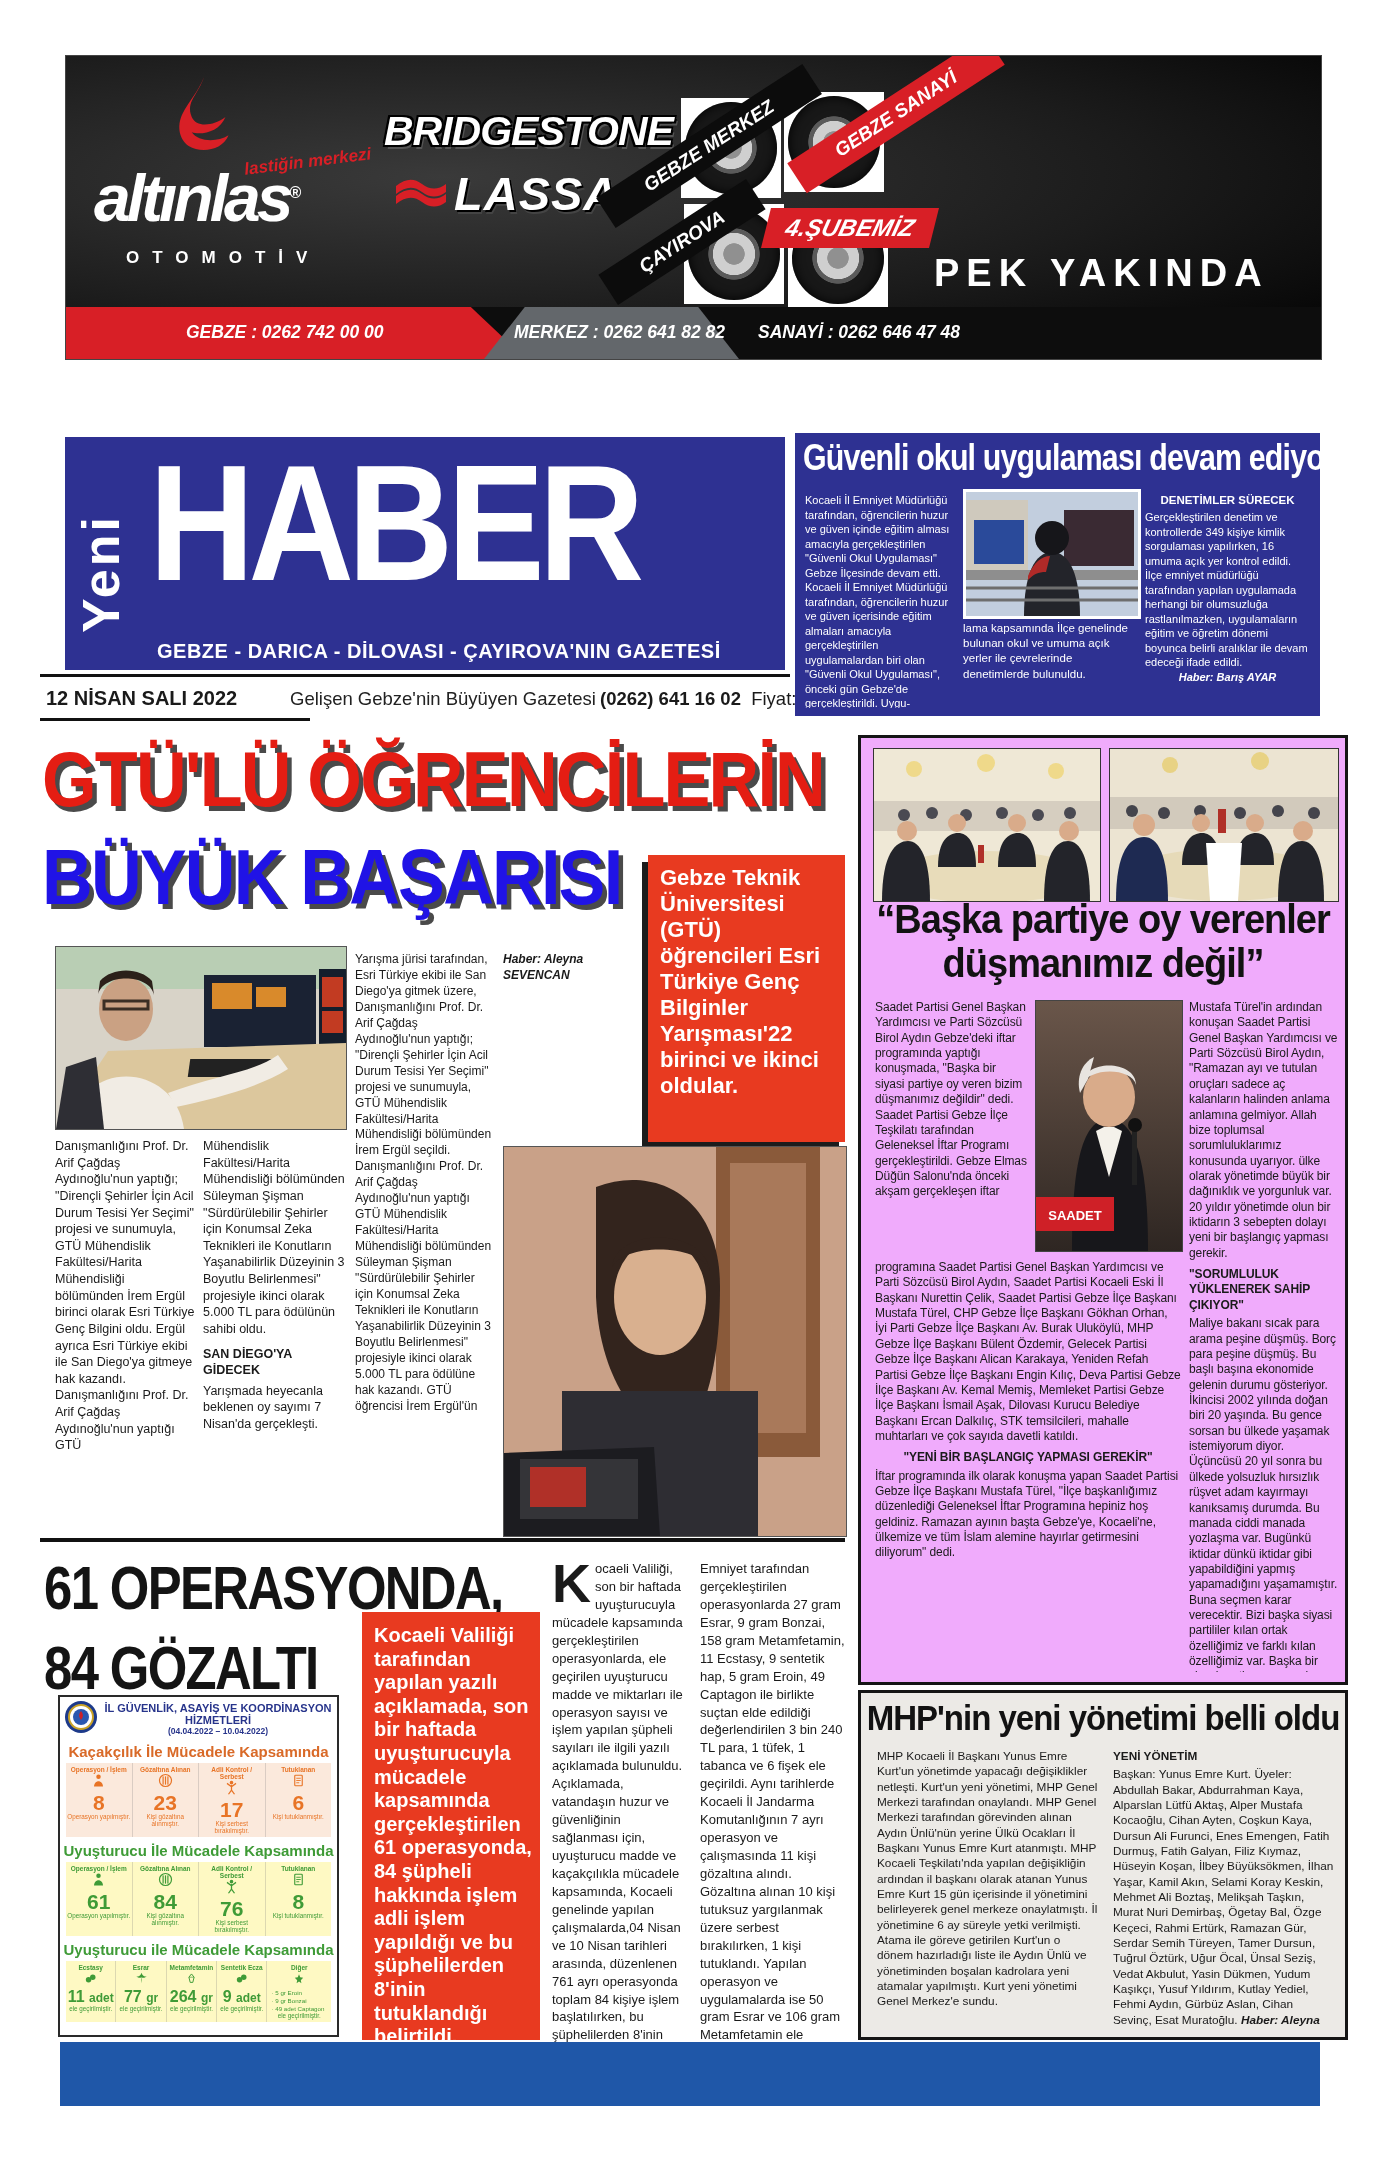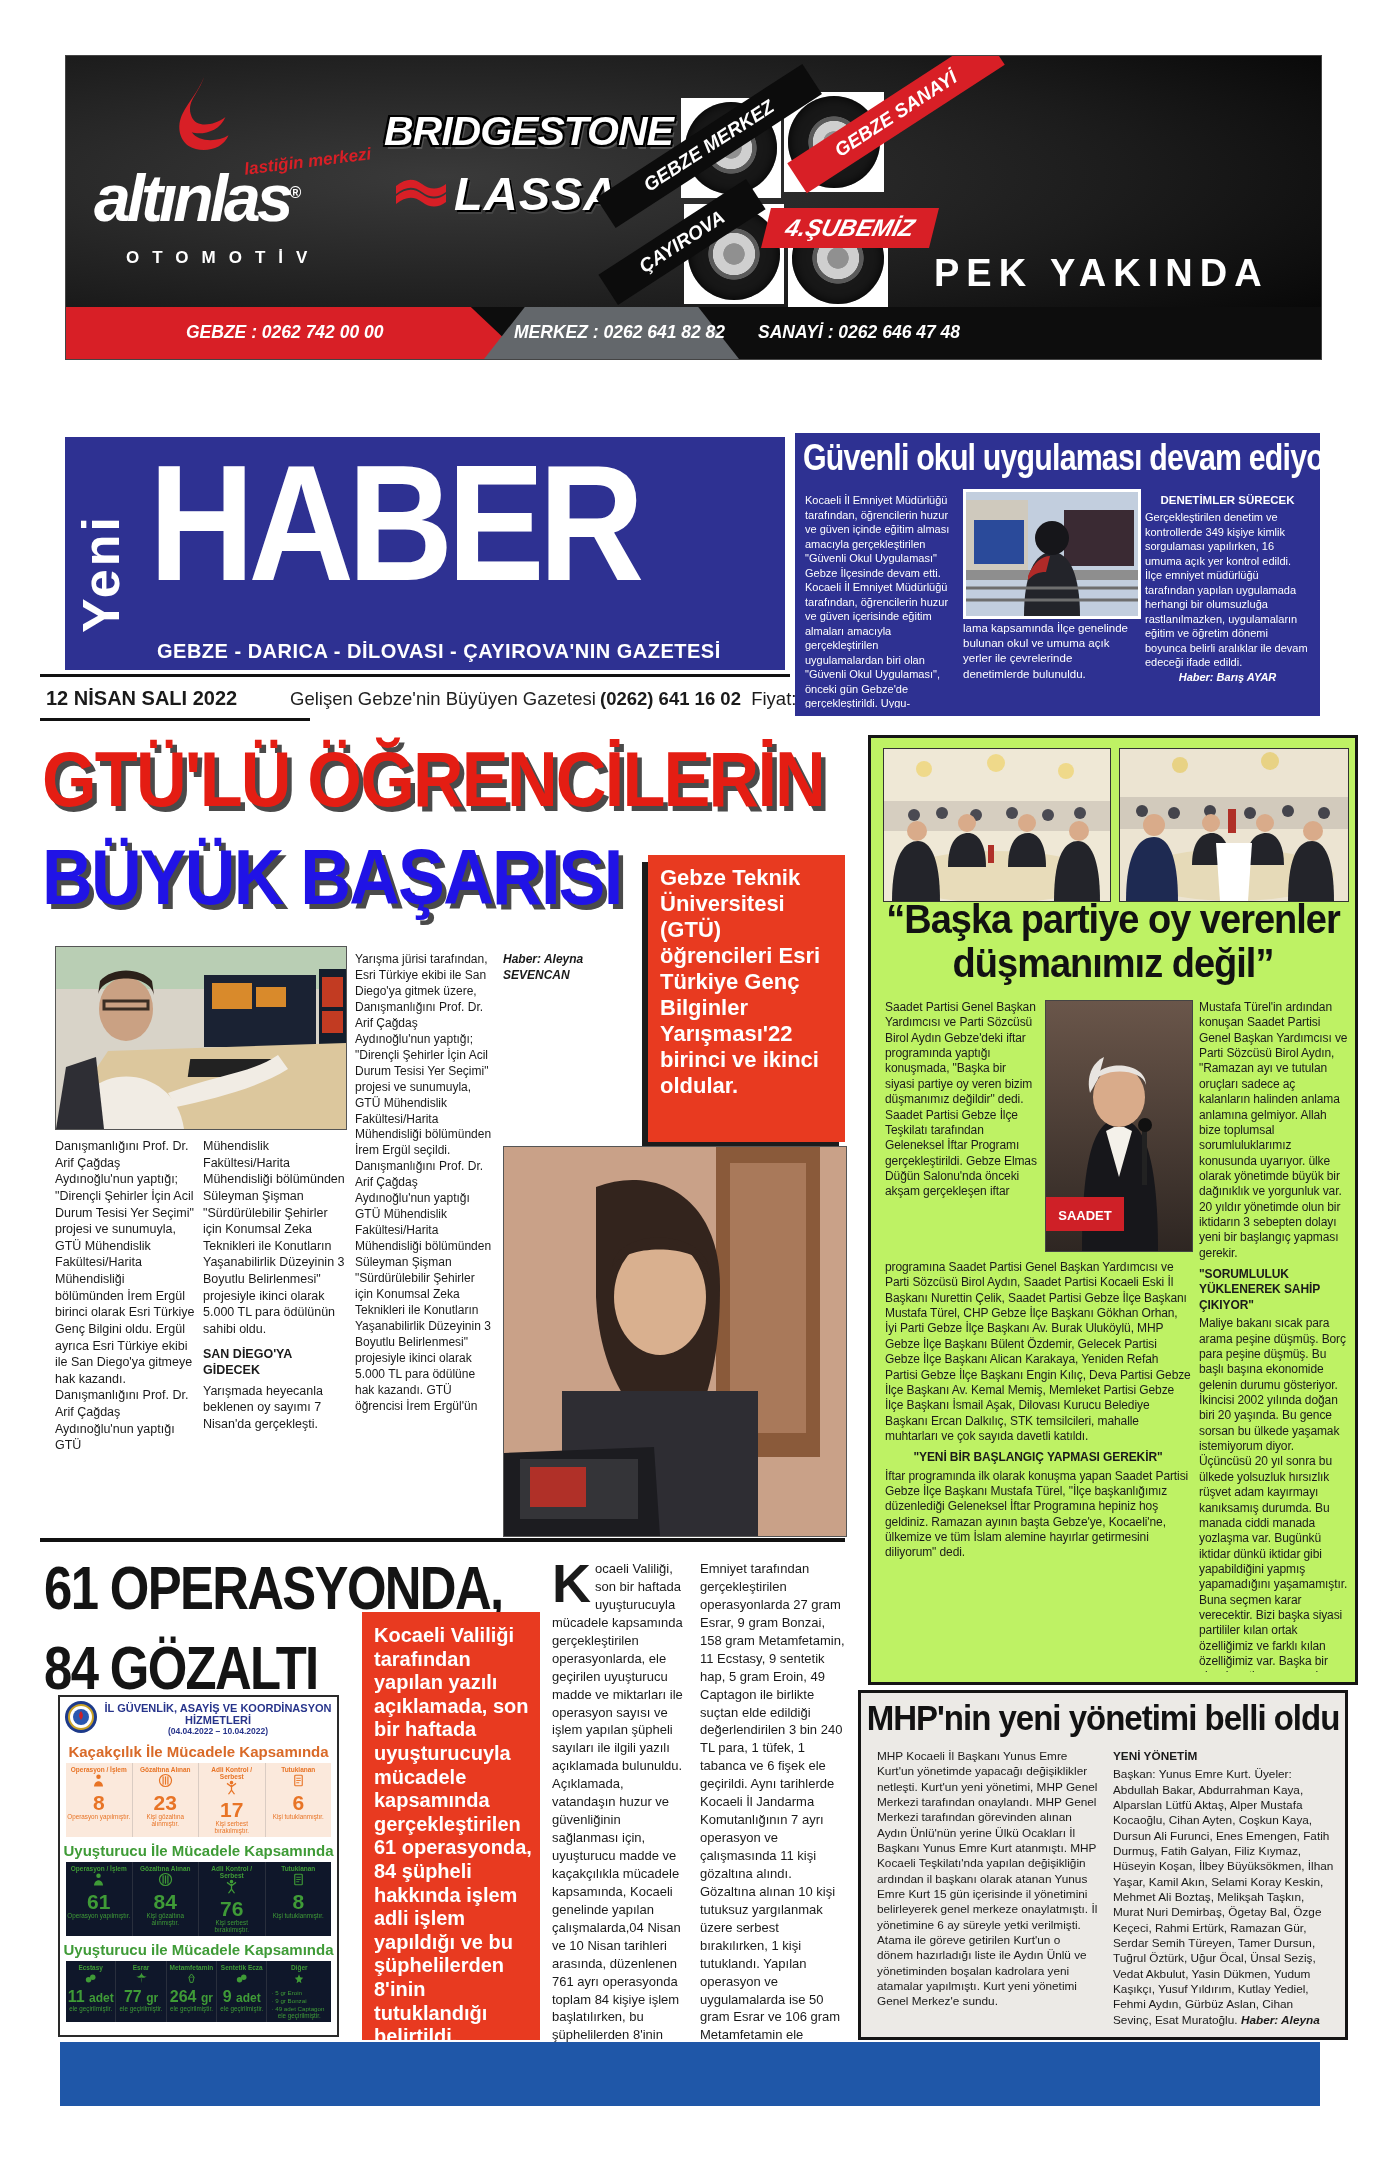--- a/index.html
+++ b/index.html
@@ -76,21 +76,21 @@
     font-weight:bold;font-size:22px;line-height:1.18;overflow:hidden;}
   .news-col{position:absolute;font-size:12.5px;line-height:1.33;overflow:hidden;text-align:left;}
   .col-subhead{font-weight:bold;margin:8px 0 4px 0;}
   .photo{position:absolute;background:#ccc;overflow:hidden;}
   .photo svg{display:block;}
   .gtu-photo1{left:55px;top:946px;width:290px;height:182px;border:1px solid #555;}
   .gtu-photo2{left:503px;top:1146px;width:342px;height:389px;border:1px solid #555;}
   .divider{left:40px;top:1538px;width:805px;height:4px;background:#111;}
 
   
-  .saadet{left:858px;top:735px;width:490px;height:950px;border:3px solid #151515;background:#bef264;box-sizing:border-box;margin-left:10px;}
+  .saadet{left:858px;top:735px;width:490px;height:950px;border:3px solid #151515;background:#f0abfc;box-sizing:border-box;}
   .sd-photo{border:1px solid #333;}
   .sd-hl{position:absolute;left:0;width:100%;text-align:center;font-weight:900;color:#121212;
     font-size:38px;letter-spacing:-1px;line-height:1.05;transform:scaleY(1.05);}
   .sd-col{position:absolute;font-size:12px;line-height:1.28;overflow:hidden;text-align:left;letter-spacing:-0.1px;}
   .sd-sub{font-weight:bold;margin:6px 0 3px 0;}
 
   
   .op-hl1{left:44px;top:1552px;font-weight:900;font-size:62px;letter-spacing:-2px;color:#141414;
     white-space:nowrap;transform:scaleX(0.82);transform-origin:left;}
   .op-hl2{left:44px;top:1632px;font-weight:900;font-size:62px;letter-spacing:-2px;color:#141414;
@@ -102,21 +102,21 @@
   
   .info{left:58px;top:1695px;width:281px;height:342px;background:#fff;border:2px solid #2a2a2a;
     box-sizing:border-box;overflow:hidden;}
   .ig-head{display:flex;align-items:center;gap:5px;padding:3px 4px 0 4px;}
   .ig-titles{flex:1;text-align:center;}
   .ig-title{color:#27348b;font-weight:900;font-size:11px;line-height:1.1;}
   .ig-sub{color:#27348b;font-weight:bold;font-size:8.5px;}
   .ig-sect{text-align:center;font-weight:bold;font-size:15px;margin-top:5px;}
   .ig-sect.or{color:#d96a28;} .ig-sect.gr{color:#3f9b37;}
   .ig-band{display:flex;margin:3px 6px 0 6px;}
-  .ig-band.or{background:#fbe9dc;color:#e87426;} .ig-band.gr{background:#0f172a;color:#3f9b37;justify-content:flex-end;}
+  .ig-band.or{background:#fbe9dc;color:#e87426;} .ig-band.gr{background:#fef9c3;color:#3f9b37;justify-content:flex-end;}
   .ig-cell{flex:1;text-align:center;padding:3px 1px;border-right:1px solid rgba(120,120,120,.25);}
   .ig-cell:last-child{border-right:none;}
   .ig-lab{font-size:6.5px;font-weight:bold;}
   .ig-ic{display:inline-block;height:15px;}
   .ig-val{font-size:21px;font-weight:900;line-height:1;}
   .ig-val small{font-size:12px;font-weight:900;}
   .ig-cap{font-size:6.3px;}
   .ig-val.sm{font-size:16px;}
   .ig-lines{font-size:6.2px;text-align:left;padding-left:3px;line-height:1.25;}
 

